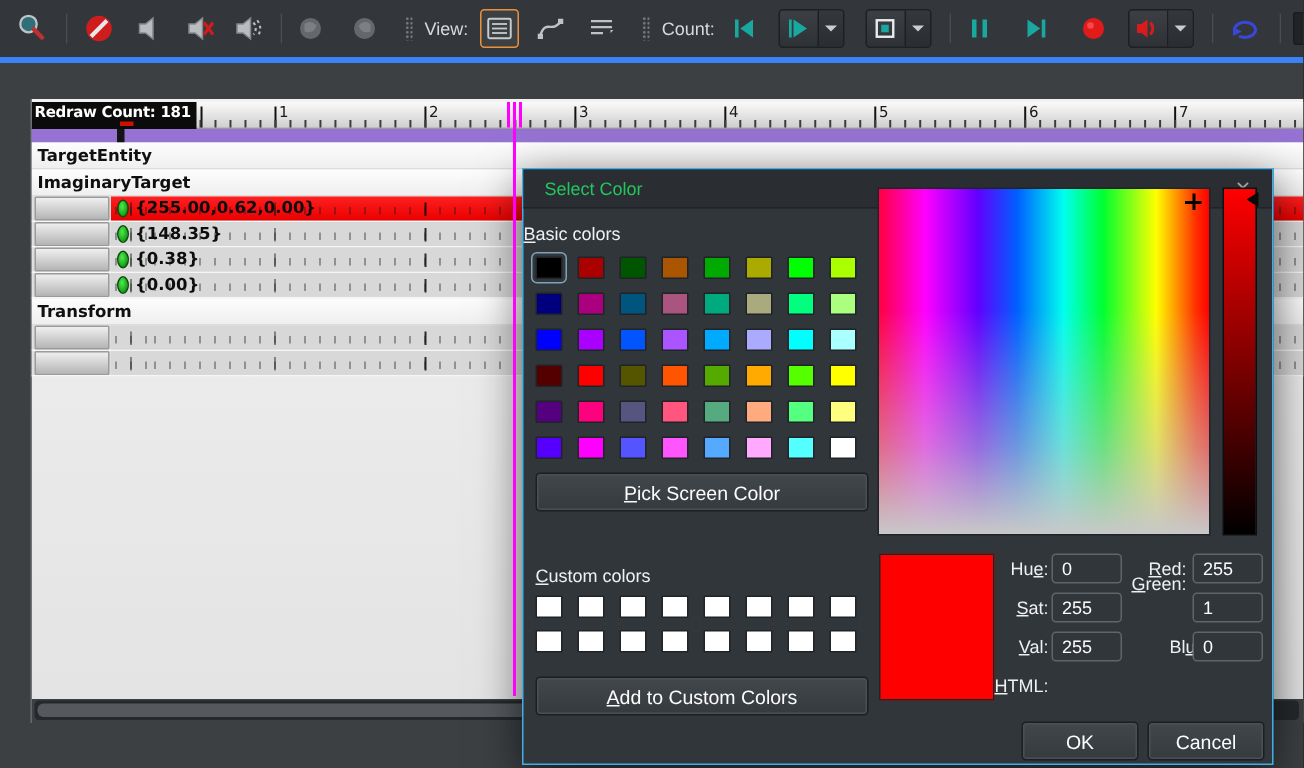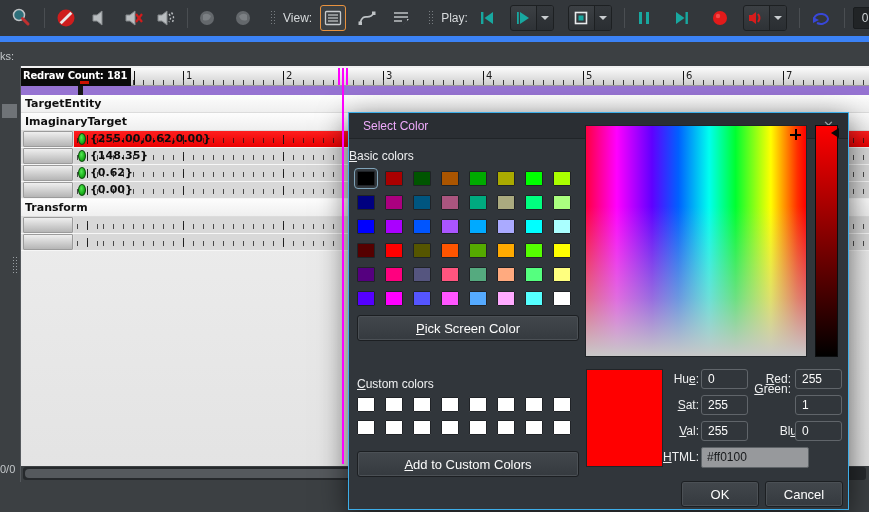--- a/index.html
+++ b/index.html
@@ -2,21 +2,21 @@
 <html><head>
 <meta charset="utf-8">
 <style>
   html,body{margin:0;padding:0;background:#222;}
   *{box-sizing:border-box;}
   #app{position:relative;width:869px;height:512px;overflow:hidden;
        background:#3c4043;font-family:"Liberation Sans",sans-serif;
        -webkit-font-smoothing:antialiased;}
   
   .toolbar{position:absolute;left:0;top:0;width:869px;height:42px;background:#33373b;
-           border-bottom:6px solid #3b82f6;display:flex;align-items:center;white-space:nowrap;}
+           border-bottom:4px solid #3b82f6;display:flex;align-items:center;white-space:nowrap;}
   .tbtn{display:inline-flex;align-items:center;justify-content:center;width:26px;height:26px;flex:0 0 auto;}
   .tsep{width:1px;height:20px;background:#24272a;border-right:1px solid #4a4e52;flex:0 0 auto;}
   .tdots{width:5px;height:16px;flex:0 0 auto;background-image:radial-gradient(#787d81 0.8px,transparent 0.9px);background-size:3px 3px;}
   .tlabel{color:#d7dadc;font-size:12px;flex:0 0 auto;}
   .splitbtn{display:inline-flex;align-items:stretch;height:26px;border:1px solid #1d2022;border-radius:3px;
             background:linear-gradient(#3c4044,#2e3236);overflow:hidden;flex:0 0 auto;}
   .splitbtn .main{display:flex;align-items:center;justify-content:center;width:26px;border-right:1px solid #1d2022;}
   .splitbtn .drop{display:flex;align-items:center;justify-content:center;width:16px;background:linear-gradient(#34383c,#2a2e32);}
   .caret{width:0;height:0;border-left:4px solid transparent;border-right:4px solid transparent;border-top:4px solid #c9cdd0;}
   .timebox{background:#212426;border:1px solid #191c1e;color:#ced2d5;font-size:12px;
@@ -69,21 +69,21 @@
   .hscroll{position:absolute;left:2px;top:1px;width:843px;height:13px;background:#26292c;border-radius:3px;}
   .hthumb{position:absolute;left:2px;top:2px;width:812px;height:9px;background:#55595d;border-radius:4px;}
   .playhead-line{position:absolute;left:321px;top:2px;width:2px;height:396px;background:#ff00ff;z-index:5;}
   .playhead-handle{position:absolute;left:317px;top:2px;width:10px;height:17px;
                    border-left:2px solid #ff00ff;border-right:2px solid #ff00ff;z-index:6;}
   
   .dialog{position:absolute;left:348px;top:112px;width:501px;height:398px;background:#31363b;
           border:1px solid #3daee9;box-shadow:0 8px 28px rgba(0,0,0,.6);color:#eff0f1;font-size:12px;}
   .dtitle{position:absolute;left:0;top:0;right:0;height:26px;background:#2a2e33;
           border-bottom:1px solid #202428;display:flex;align-items:center;padding:0 14px;}
-  .dtitle .t{flex:1;color:#f0abfc;}
+  .dtitle .t{flex:1;color:#22c55e;}
   .dclose{color:#9aa0a5;font-size:13px;cursor:default;}
   .dlabel{position:absolute;color:#eff0f1;}
   u{text-decoration:underline;text-underline-offset:1px;}
   .swgrid{position:absolute;display:grid;grid-template-columns:repeat(8,18px);gap:9px 10px;}
   .swatch{width:18px;height:15px;border:1px solid #202327;padding:0;border-radius:1px;}
   .swatch.focused{outline:1px solid #7fa3b8;outline-offset:2px;}
   .dbtn{position:absolute;background:linear-gradient(#42474c,#353a3f);border:1px solid #1c1f22;
         box-shadow:inset 0 0 0 1px #4b5055;border-radius:3px;color:#fcfcfc;font-size:13px;
         display:flex;align-items:center;justify-content:center;}
   .gradmap{position:absolute;left:236px;top:12px;width:222px;height:232px;border:1px solid #202428;
@@ -177,21 +177,21 @@
     </span>
     <span class="tbtn" style="margin-left:8px">
       <svg width="20" height="20" viewBox="0 0 20 20">
           <line x1="3" y1="5" x2="17" y2="5" stroke="#bfc3c6" stroke-width="1.5"></line>
           <line x1="3" y1="9" x2="17" y2="9" stroke="#bfc3c6" stroke-width="1.5"></line>
           <line x1="3" y1="13" x2="11" y2="13" stroke="#bfc3c6" stroke-width="1.5"></line>
           <path d="M12 17 L18 11 l-2 0 0 2 z" fill="#bfc3c6"></path>
         </svg>
     </span>
     <span class="tdots" style="margin-left:14px"></span>
-    <span class="tlabel" style="margin-left:8px">Play:</span>
+    <span class="tlabel" style="margin-left:8px">Count:</span>
     <span class="tbtn" style="margin-left:6px">
       <svg width="18" height="18" viewBox="0 0 18 18">
           <rect x="3" y="3" width="2.4" height="12" fill="#18a8a0"></rect>
           <polygon points="15,3 15,15 6.5,9" fill="#18a8a0"></polygon>
         </svg>
     </span>
     <span class="splitbtn" style="margin-left:10px">
       <span class="main">
         <svg width="16" height="16" viewBox="0 0 16 16">
             <rect x="2" y="2" width="1.8" height="12" fill="#18a8a0"></rect>
@@ -248,26 +248,20 @@
       <svg width="22" height="22" viewBox="0 0 22 22">
           <path d="M4 12 a7 5 0 1 1 3 4" fill="none" stroke="#3847d8" stroke-width="2"></path>
           <polygon points="3,10 9,13 3,16" fill="#3847d8"></polygon>
         </svg>
     </span>
     <span class="tsep" style="margin-left:10px"></span>
     <span class="timebox" style="margin-left:8px">0:02:18 (30fps)</span>
 
   </div>
 
-  <div class="lstrip">
-    <span class="txt" style="top:8px">ks:</span>
-    <span class="lsquare"></span>
-    <span class="ldots"></span>
-    <span class="txt" style="top:421px">0/0</span>
-  </div>
 
   <div class="panel">
     <div class="ruler">
       <div class="ruler-ticks"></div>
       <div>
           <span class="ruler-num" style="left: 165px;">1</span>
           <span class="ruler-num" style="left: 265px;">2</span>
           <span class="ruler-num" style="left: 365px;">3</span>
           <span class="ruler-num" style="left: 465px;">4</span>
           <span class="ruler-num" style="left: 565px;">5</span>
@@ -301,21 +295,21 @@
             <span class="track-ticks"></span>
           <span class="kf"></span>
           <span class="vlabel">{148.35}</span>
         </span>
       </div>
       <div class="row val">
         <span class="rowbtn"></span>
         <span class="trackarea">
             <span class="track-ticks"></span>
           <span class="kf"></span>
-          <span class="vlabel">{0.62}</span>
+          <span class="vlabel">{0.38}</span>
         </span>
       </div>
       <div class="row val">
         <span class="rowbtn"></span>
         <span class="trackarea">
             <span class="track-ticks"></span>
           <span class="kf"></span>
           <span class="vlabel">{0.00}</span>
         </span>
       </div>
@@ -446,19 +440,18 @@
     <span class="spin" style="left:352px;top:308px">255</span>
 
     <span class="flabel" style="left:372px;top:259px"><u>R</u>ed:</span>
     <span class="spin" style="left:446px;top:256px">255</span>
     <span class="flabel" style="left:372px;top:269px"><u>G</u>reen:</span>
     <span class="spin" style="left:446px;top:282px">1</span>
     <span class="flabel" style="left:388px;top:311px">Bl<u>u</u>e:</span>
     <span class="spin" style="left:446px;top:308px">0</span>
 
     <span class="flabel" style="left:280px;top:337px"><u>H</u>TML:</span>
-    <span class="htmlfield">#ff0100</span>
 
     <button class="dbtn okbtn">OK</button>
     <button class="dbtn cancelbtn">Cancel</button>
   </div>
 
 </div>
 
 </body></html>

